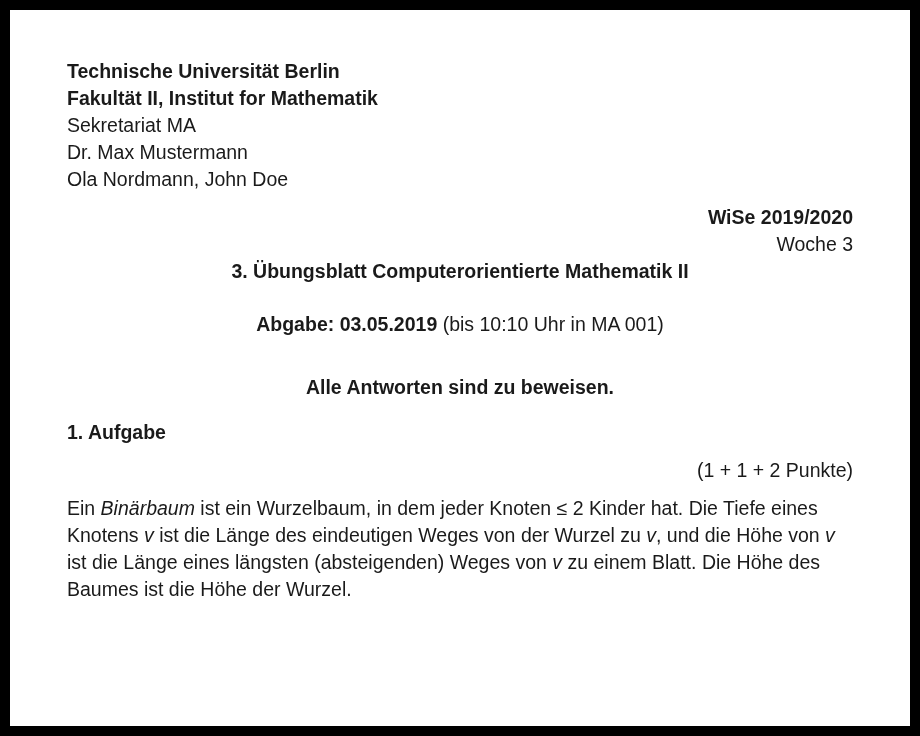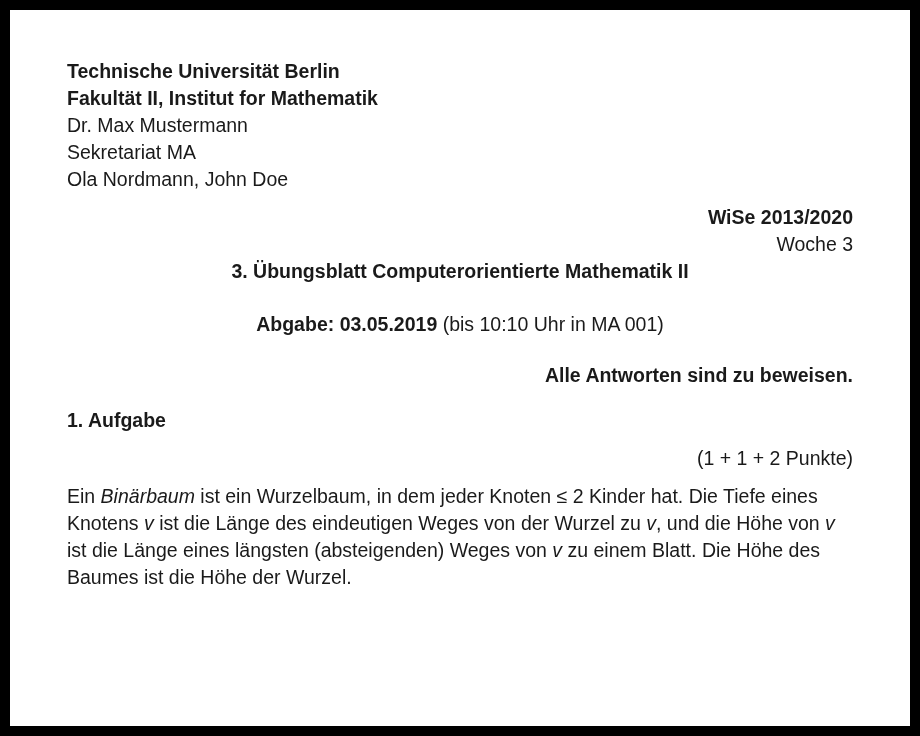--- a/index.html
+++ b/index.html
@@ -19,41 +19,41 @@
     background: #ffffff;
     padding: 48px 57px 4px 57px;
     box-sizing: border-box;
     overflow: hidden;
   }
   .b { font-weight: 700; }
   .it { font-style: italic; }
   .sem     { margin-top: 11px; text-align: right; }
   .title   { text-align: center; }
   .deadline{ margin-top: 26px; text-align: center; }
-  .notice  { margin-top: 24px; text-align: right; }
+  .notice  { margin-top: 36px; text-align: center; }
   .heading { margin-top: 18px; }
   .points  { margin-top: 11px; text-align: right; }
   .para    { margin-top: 11px; }
   .para > div { white-space: nowrap; }
 </style>
 </head>
 <body>
 
 <div class="page">
 
   <div>
     <div class="b">Technische Universität Berlin</div>
     <div class="b">Fakultät II, Institut for Mathematik</div>
+    <div>Sekretariat MA</div>
     <div>Dr. Max Mustermann</div>
-    <div>Sekretariat MA</div>
     <div>Ola Nordmann, John Doe</div>
   </div>
 
   <div class="sem">
-    <div class="b">WiSe 2013/2020</div>
+    <div class="b">WiSe 2019/2020</div>
     <div>Woche 3</div>
   </div>
 
   <div class="title b">3. Übungsblatt Computerorientierte Mathematik II</div>
 
   <div class="deadline">
     <span class="b">Abgabe: 03.05.2019</span><span> (bis 10:10 Uhr in MA 001)</span>
   </div>
 
   <div class="notice b">Alle Antworten sind zu beweisen.</div>

